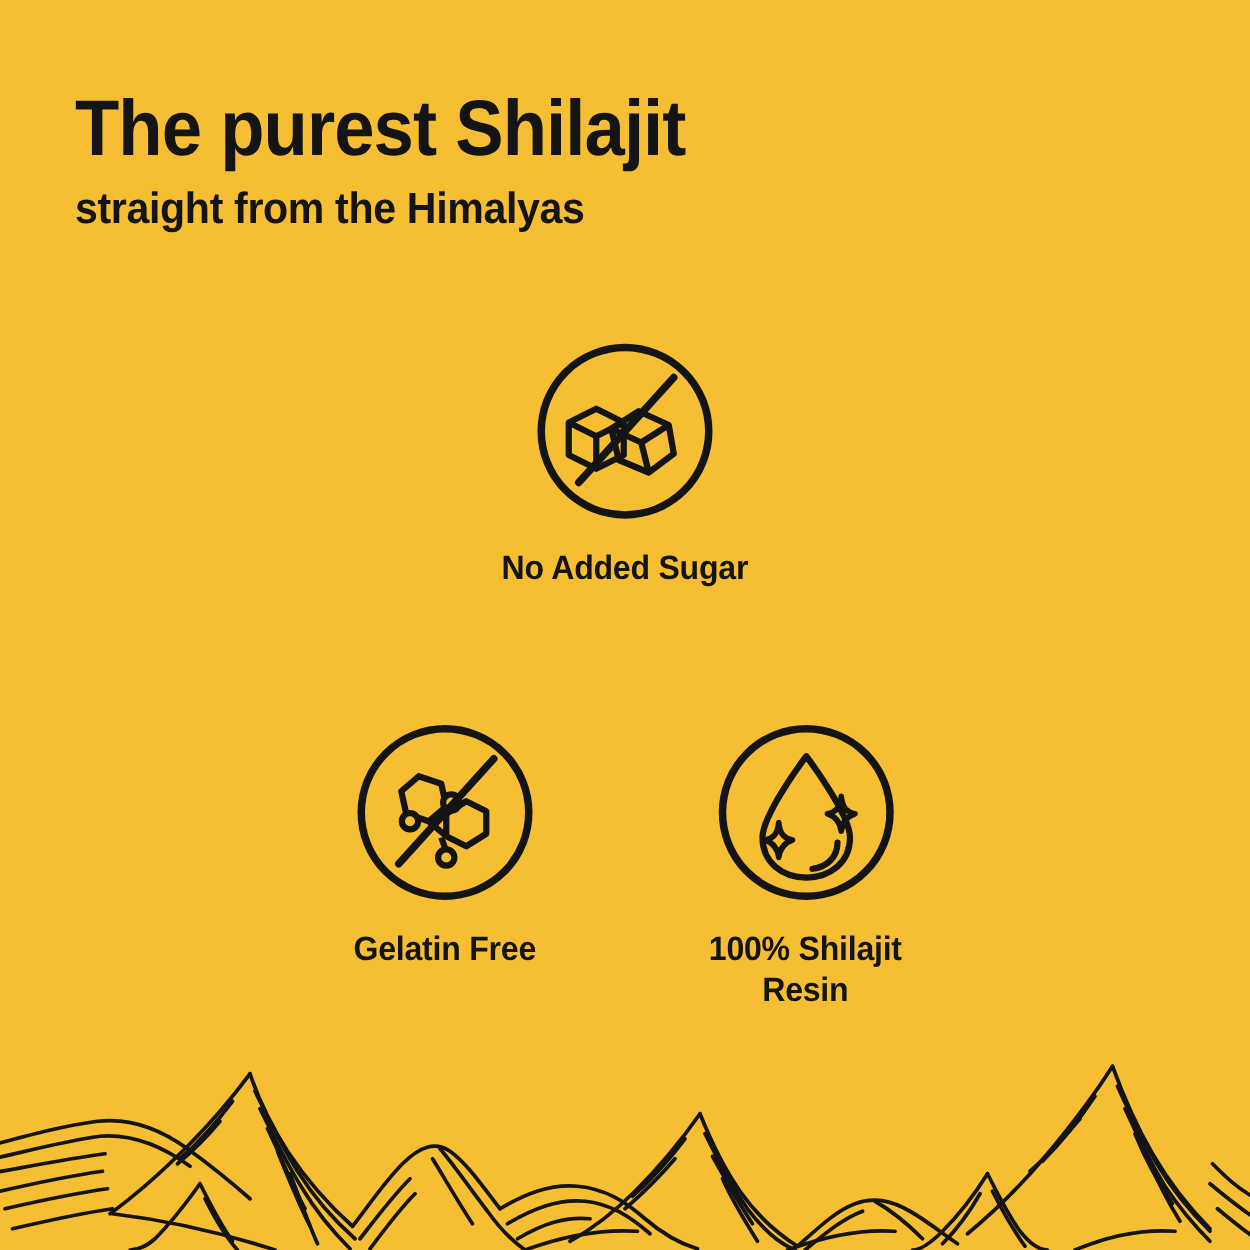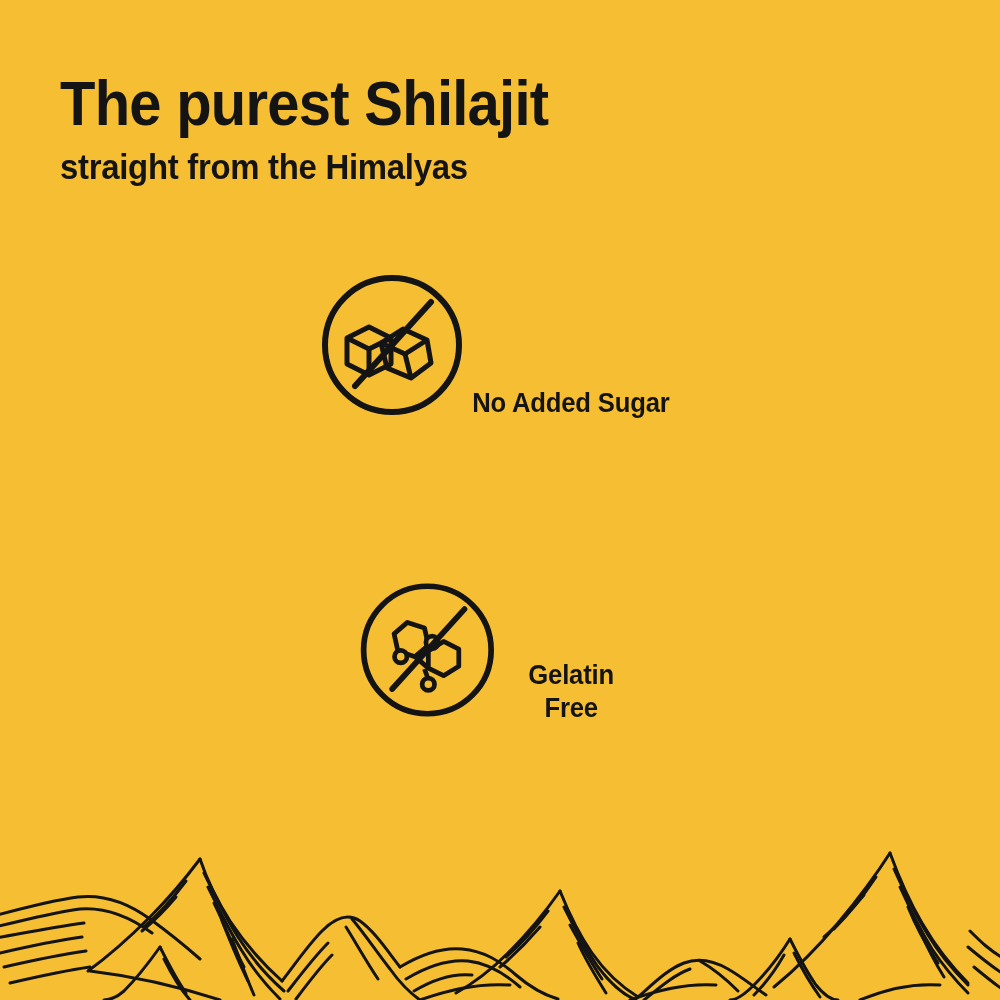--- a/index.html
+++ b/index.html
@@ -37,21 +37,21 @@
     white-space:nowrap;
     color:#141414;
   }
 
   
   .row{position:absolute;display:flex;justify-content:center;align-items:flex-start;}
   #row-top{left:0;top:270px;width:1000px;}
   #row-bottom{left:0;top:575px;width:1000px;}
 
   .badge{
-    display:flex;align-items:flex-end;
+    display:flex;flex-direction:column;align-items:center;
     width:260px;
   }
   #row-top .badge{width:367px;}
   #row-bottom .badge{width:289px;}
 
   .badge .ring{
     width:150px;height:150px;
     display:block;
   }
   .badge .cap{
@@ -120,20 +120,34 @@
         <circle cx="80" cy="67" r="6.5" fill="#f6be33" stroke="#141414" stroke-width="5"></circle>
         <circle cx="47" cy="82" r="6.5" fill="#f6be33" stroke="#141414" stroke-width="5"></circle>
         <circle cx="76" cy="111" r="6.5" fill="#f6be33" stroke="#141414" stroke-width="5"></circle>
 
         <line x1="38" y1="116" x2="114" y2="32" stroke="#141414" stroke-width="6" stroke-linecap="round"></line>
       </svg>
       <div class="cap">Gelatin Free</div>
     </div>
 
 
+    <div class="badge">
+      <svg class="ring" viewBox="0 0 150 150">
+        <circle cx="75" cy="75" r="67" fill="none" stroke="#141414" stroke-width="6"></circle>
+
+        <path d="M75 30 C75 30 40 76 40 95 C40 115 56 127 75 127 C94 127 110 115 110 95 C110 76 75 30 75 30 Z" fill="none" stroke="#141414" stroke-width="5" stroke-linejoin="round"></path>
+
+        <path d="M100 99 C100 111 91 119 80 120" fill="none" stroke="#141414" stroke-width="5" stroke-linecap="round"></path>
+
+        <path d="M103 62 C104 72 108 75 114 76 C108 78 104 82 103 90 C102 82 98 78 92 76 C98 75 102 72 103 62 Z" fill="none" stroke="#141414" stroke-width="4.5" stroke-linejoin="round"></path>
+        <path d="M53 83 C54 93 58 96 64 97 C58 99 54 103 53 111 C52 103 48 99 42 97 C48 96 52 93 53 83 Z" fill="none" stroke="#141414" stroke-width="4.5" stroke-linejoin="round"></path>
+      </svg>
+      <div class="cap">100% Shilajit
+Resin</div>
+    </div>
 
   </div>
 
   <svg id="mountains" viewBox="0 0 1000 165" preserveAspectRatio="none">
     <g fill="none" stroke="#141414" stroke-width="3" stroke-linecap="round" stroke-linejoin="round">
 
       <path d="M-10 82 C20 74 48 66 78 62 C104 59 128 68 150 84 C168 97 184 110 200 124"></path>
       <path d="M-10 93 C22 86 50 78 80 74 C106 72 130 82 152 98"></path>
       <path d="M-10 104 C24 98 54 92 84 88"></path>
       <path d="M0 118 C26 112 54 106 82 102"></path>

